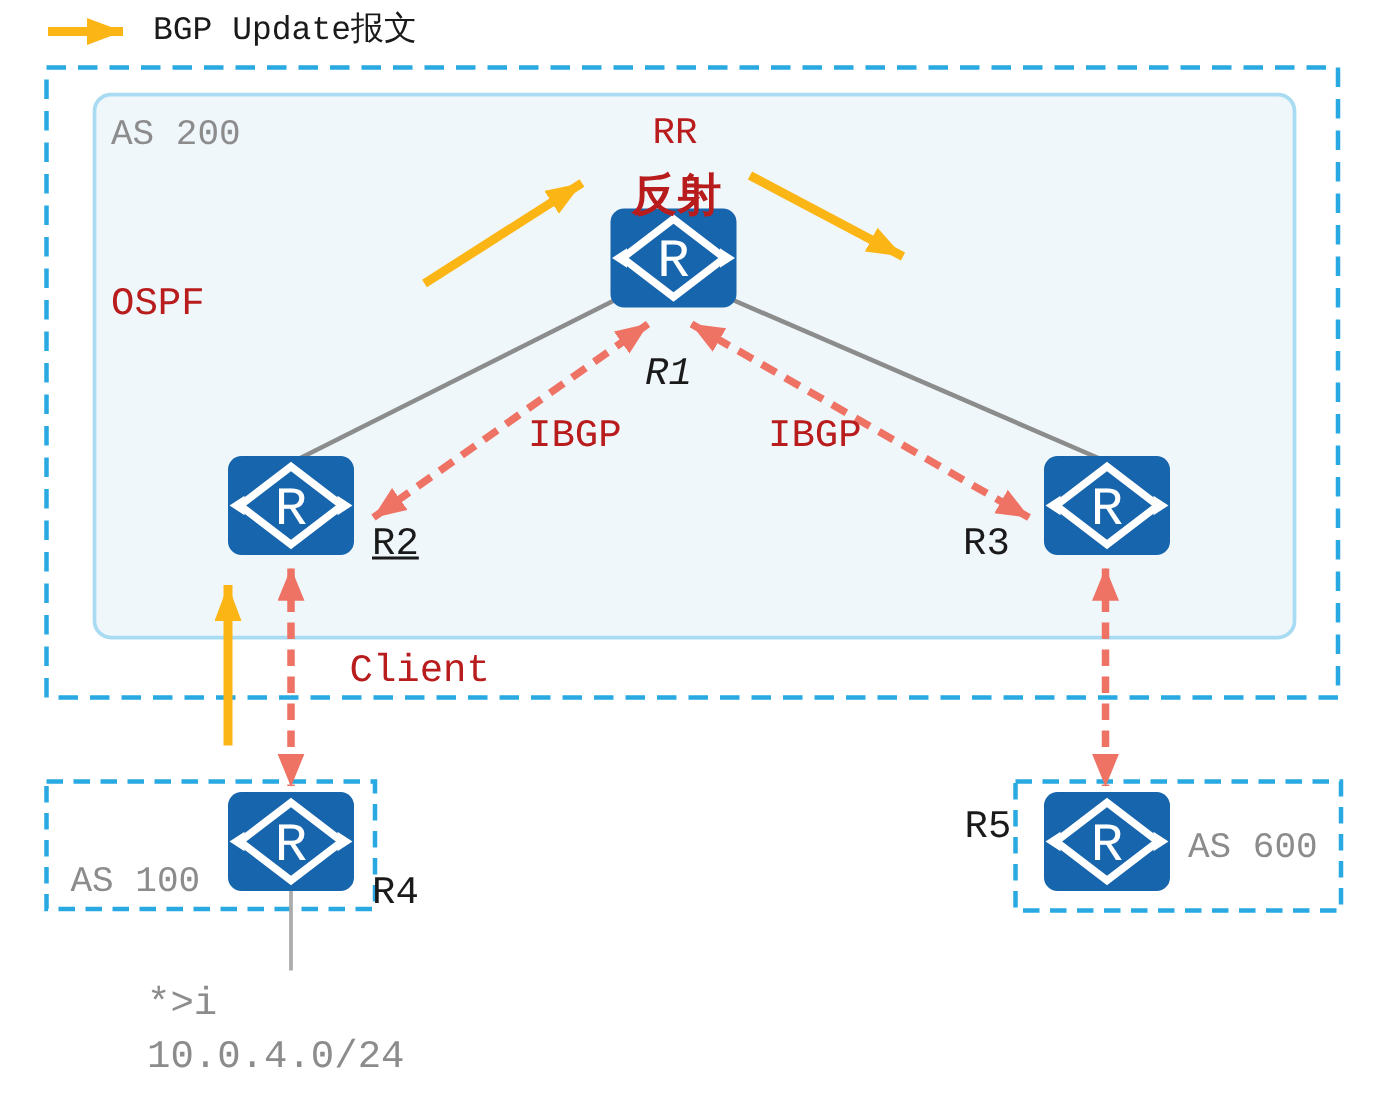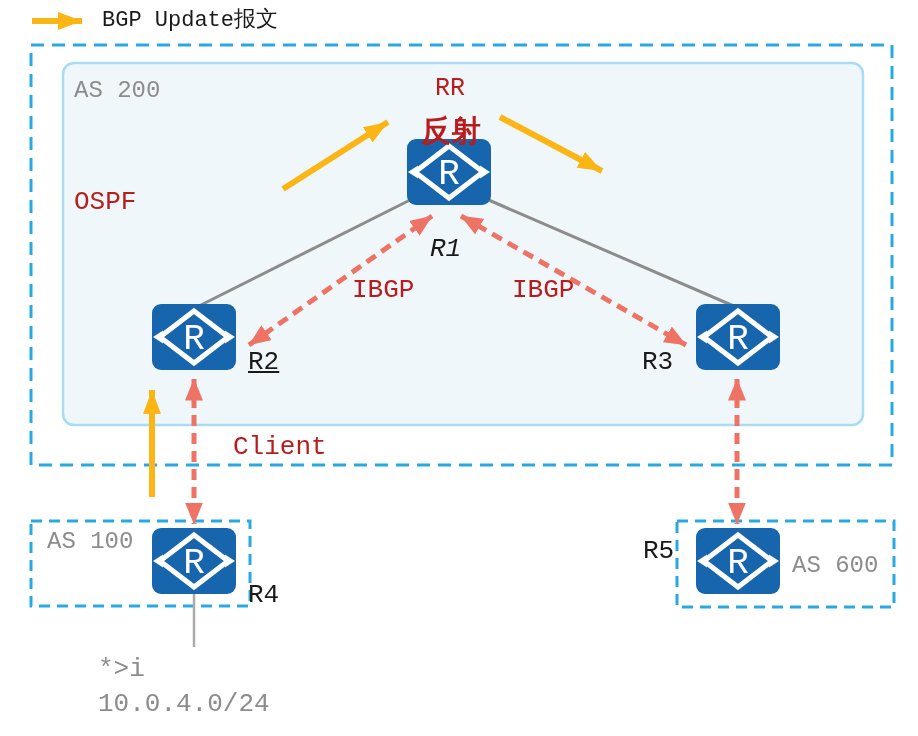--- a/index.html
+++ b/index.html
@@ -97,21 +97,21 @@
   <div class="lbl red   sz25" style="left:435px;top:76px;">RR</div>
   <div class="lbl red reflect" style="left:421px;top:103px;margin-top:12px;">反射</div>
   <div class="lbl red   sz26" style="left:74px;top:189px;text-align:right;">OSPF</div>
   <div class="lbl black sz26" style="left:430px;top:236px;font-style:italic;">R1</div>
   <div class="lbl red   sz26" style="left:352px;top:277px;">IBGP</div>
   <div class="lbl red   sz26" style="left:512px;top:277px;">IBGP</div>
   <div class="lbl black sz26" style="left:248px;top:349px;text-decoration:underline;">R2</div>
   <div class="lbl red   sz26" style="left:233px;top:390px;margin-top:44px;">Client</div>
   <div class="lbl black sz26" style="left:642px;top:349px;">R3</div>
 
-  <div class="lbl gray  sz24" style="left:47px;top:529px;">AS 100</div>
+  <div class="lbl gray  sz24" style="left:47px;top:576px;">AS 100</div>
   <div class="lbl black sz26" style="left:248px;top:536px;margin-top:46px;">R4</div>
   <div class="lbl black sz26" style="left:643px;top:538px;">R5</div>
   <div class="lbl gray  sz24" style="left:792px;top:553px;">AS 600</div>
 
   <div class="lbl gray  sz26" style="left:98px;top:656px;">*&gt;i</div>
   <div class="lbl gray  sz26" style="left:98px;top:691px;text-align:right;">10.0.4.0/24</div>
 
 </div>
 
 </body></html>

